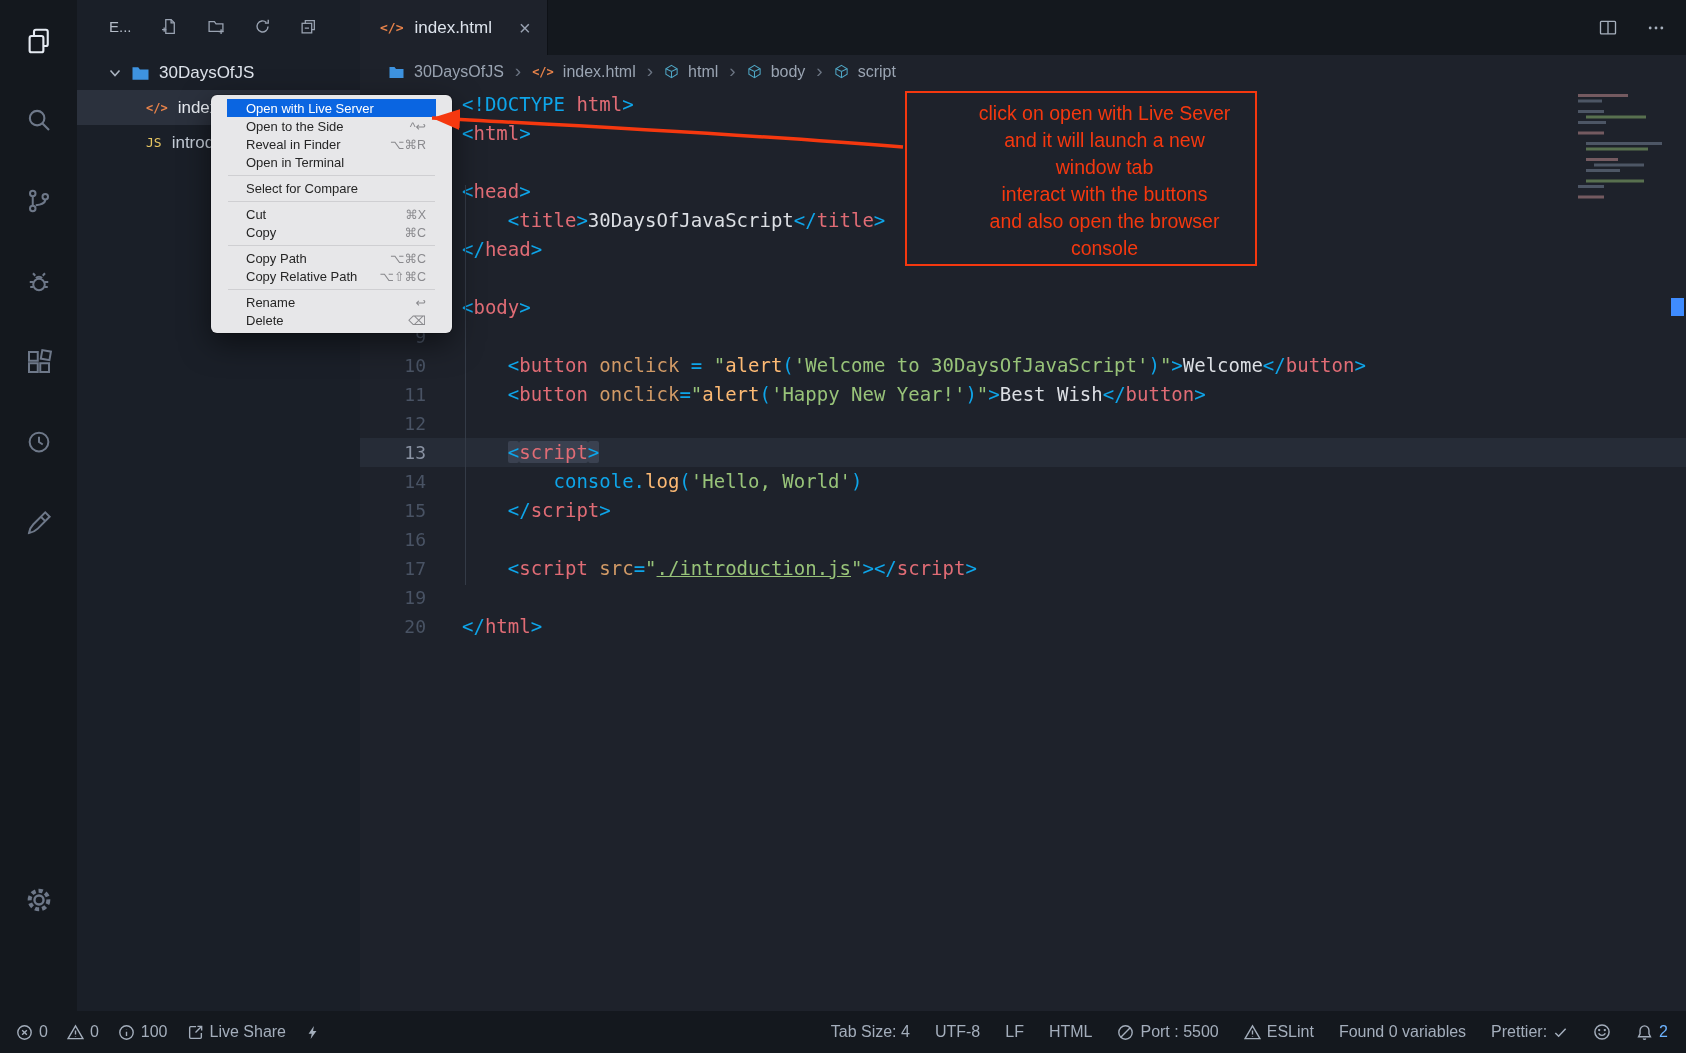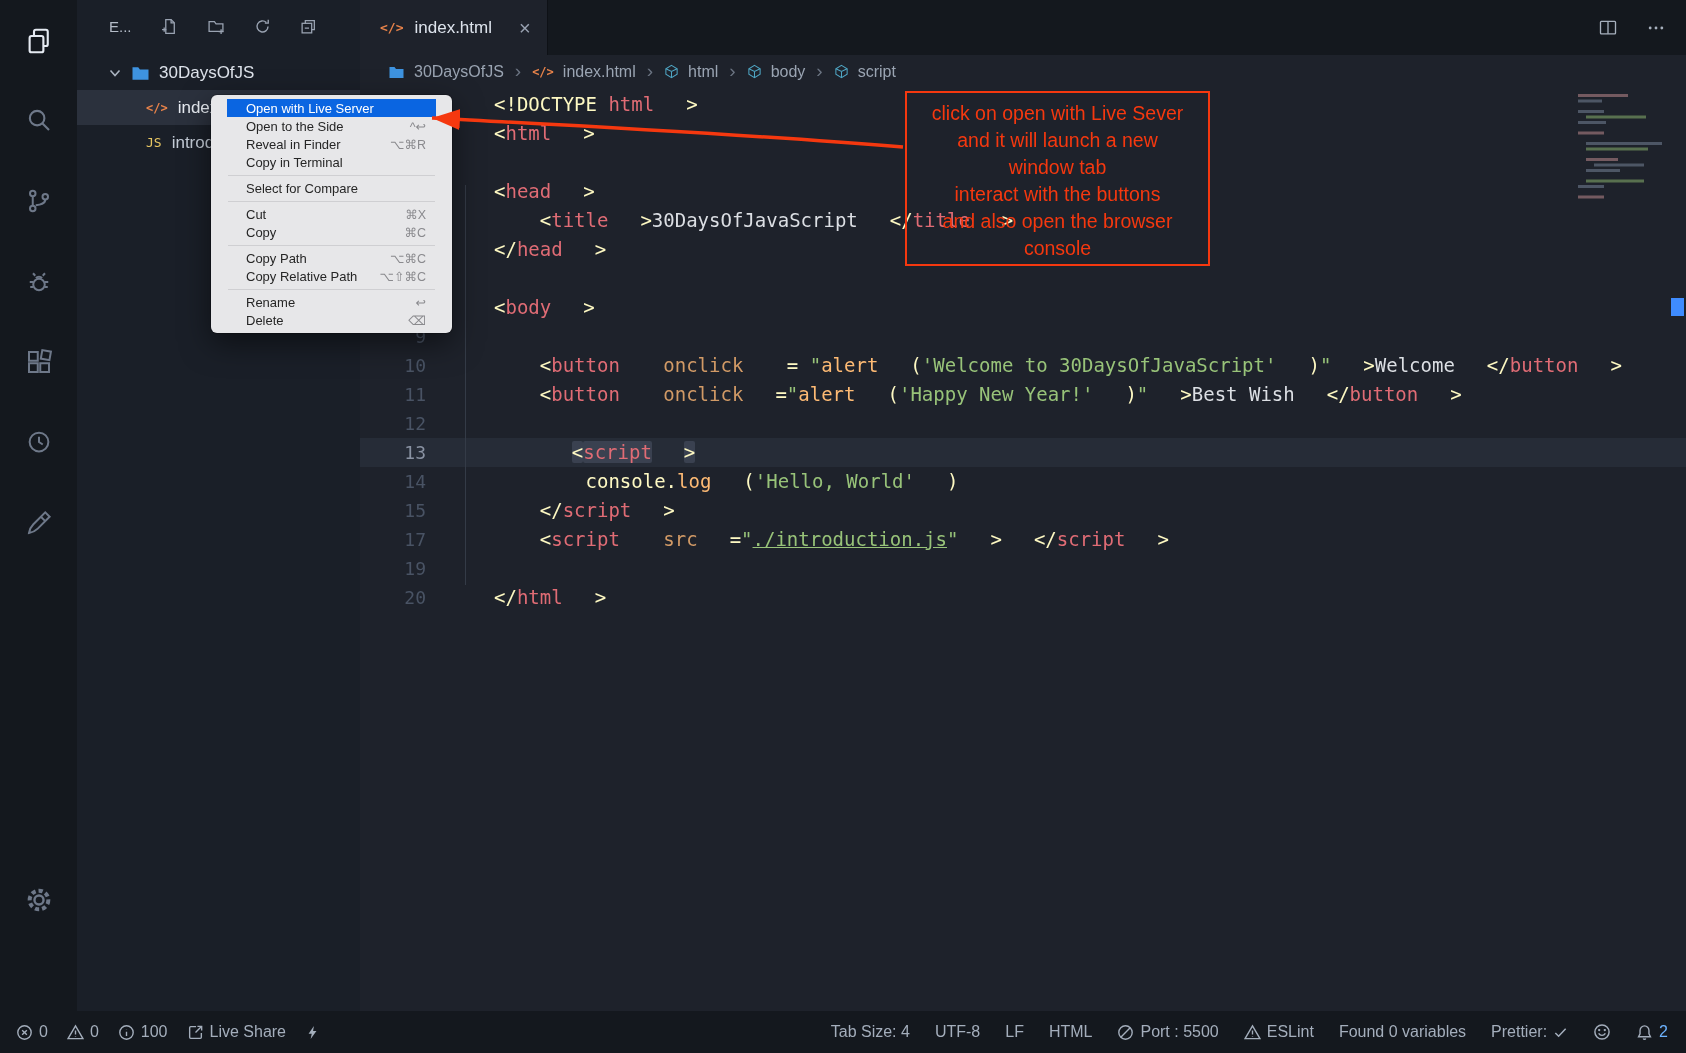--- a/index.html
+++ b/index.html
@@ -42,21 +42,21 @@
   .bc-cube{color:#4fa6c4;}
 
   
   .codearea{position:absolute;top:88px;left:0;right:0;bottom:0;padding-top:2px;}
   .code-line{display:flex;height:29px;line-height:29px;
              font-family:"DejaVu Sans Mono",monospace;font-size:19px;}
   .code-line.cur{background:#262c37;align-items:flex-end;}
   .ln{flex:none;width:66px;text-align:right;color:#495364;font-size:18px;}
   .code-line.cur .ln{color:#8a93a3;}
   .lc{padding-left:36px;white-space:pre;}
-  .lc .pn{color:#fef9c3;margin-left:32px;}
+  .lc .pn{color:#0ea5e9;}
   .lc .tag{color:#e06c75;}
   .lc .attr{color:#d19a66;}
   .lc .str{color:#98c379;}
   .lc .fn{color:#fdba74;}
   .lc .txt{color:#dcdfe4;}
   .lc .lnk{color:#98c379;text-decoration:underline;}
   .lc .hl{background:#3a4150;border-radius:2px;}
   .guide{position:absolute;left:105px;top:97px;width:1px;height:400px;background:#343b47;}
   .minimap{position:absolute;right:16px;top:92px;}
   .scrollmark{position:absolute;right:2px;top:298px;width:13px;height:18px;background:#3f8cff;}
@@ -75,21 +75,21 @@
                 padding:4px 16px;font-size:13px;color:#262626;z-index:50;}
   .menu-item{height:18px;display:flex;align-items:center;padding:0 10px 0 19px;}
   .menu-item.hl{background:#0a65e1;color:#fff;}
   .m-key{margin-left:auto;color:#8a8a8e;font-size:12.5px;}
   .menu-item.hl .m-key{color:#fff;}
   .menu-sep{height:1px;background:#cfcfd2;margin:3.5px 1px;}
 
   
   .annotation{position:absolute;left:905px;top:91px;width:301px;height:164px;border:2px solid #f5380f;
               color:#f5380f;font-size:19.5px;line-height:27px;text-align:center;padding-top:7px;
-              white-space:pre-line;z-index:60;}
+              white-space:pre-line;z-index:60;padding-left:47px;}
   .arrow-overlay{position:absolute;left:0;top:0;z-index:70;pointer-events:none;}
 </style>
 </head>
 <body>
 
 <div class="root">
 
   <div class="activitybar">
     <div class="ab-icon active" style="top:24px">
       <svg width="30" height="30" viewBox="0 0 24 24" fill="none" stroke="currentColor" stroke-width="1.7">
@@ -314,20 +314,24 @@
             <span class="ln">13</span>
             <span class="lc"><span class="pn">    </span><span class="pn hl">&lt;</span><span class="tag hl">script</span><span class="pn hl">&gt;</span></span>
           </div>
           <div class="code-line">
             <span class="ln">14</span>
             <span class="lc"><span class="pn">        console.</span><span class="fn">log</span><span class="pn">(</span><span class="str">'Hello, World'</span><span class="pn">)</span></span>
           </div>
           <div class="code-line">
             <span class="ln">15</span>
             <span class="lc"><span class="pn">    &lt;/</span><span class="tag">script</span><span class="pn">&gt;</span></span>
+          </div>
+          <div class="code-line">
+            <span class="ln">16</span>
+            <span class="lc"></span>
           </div>
           <div class="code-line">
             <span class="ln">17</span>
             <span class="lc"><span class="pn">    &lt;</span><span class="tag">script</span><span class="pn"> </span><span class="attr">src</span><span class="pn">=</span><span class="str">"</span><span class="lnk">./introduction.js</span><span class="str">"</span><span class="pn">&gt;</span><span class="pn">&lt;/</span><span class="tag">script</span><span class="pn">&gt;</span></span>
           </div>
           <div class="code-line">
             <span class="ln">19</span>
             <span class="lc"></span>
           </div>
           <div class="code-line">
@@ -473,21 +477,21 @@
       </div>
       <div class="menu-item">
         <span class="m-label">Open to the Side</span>
         <span class="m-key">^↩</span>
       </div>
       <div class="menu-item">
         <span class="m-label">Reveal in Finder</span>
         <span class="m-key">⌥⌘R</span>
       </div>
       <div class="menu-item">
-        <span class="m-label">Copy in Terminal</span>
+        <span class="m-label">Open in Terminal</span>
         <span class="m-key"></span>
       </div>
       <div class="menu-sep"></div>
       <div class="menu-item">
         <span class="m-label">Select for Compare</span>
         <span class="m-key"></span>
       </div>
       <div class="menu-sep"></div>
       <div class="menu-item">
         <span class="m-label">Cut</span>

